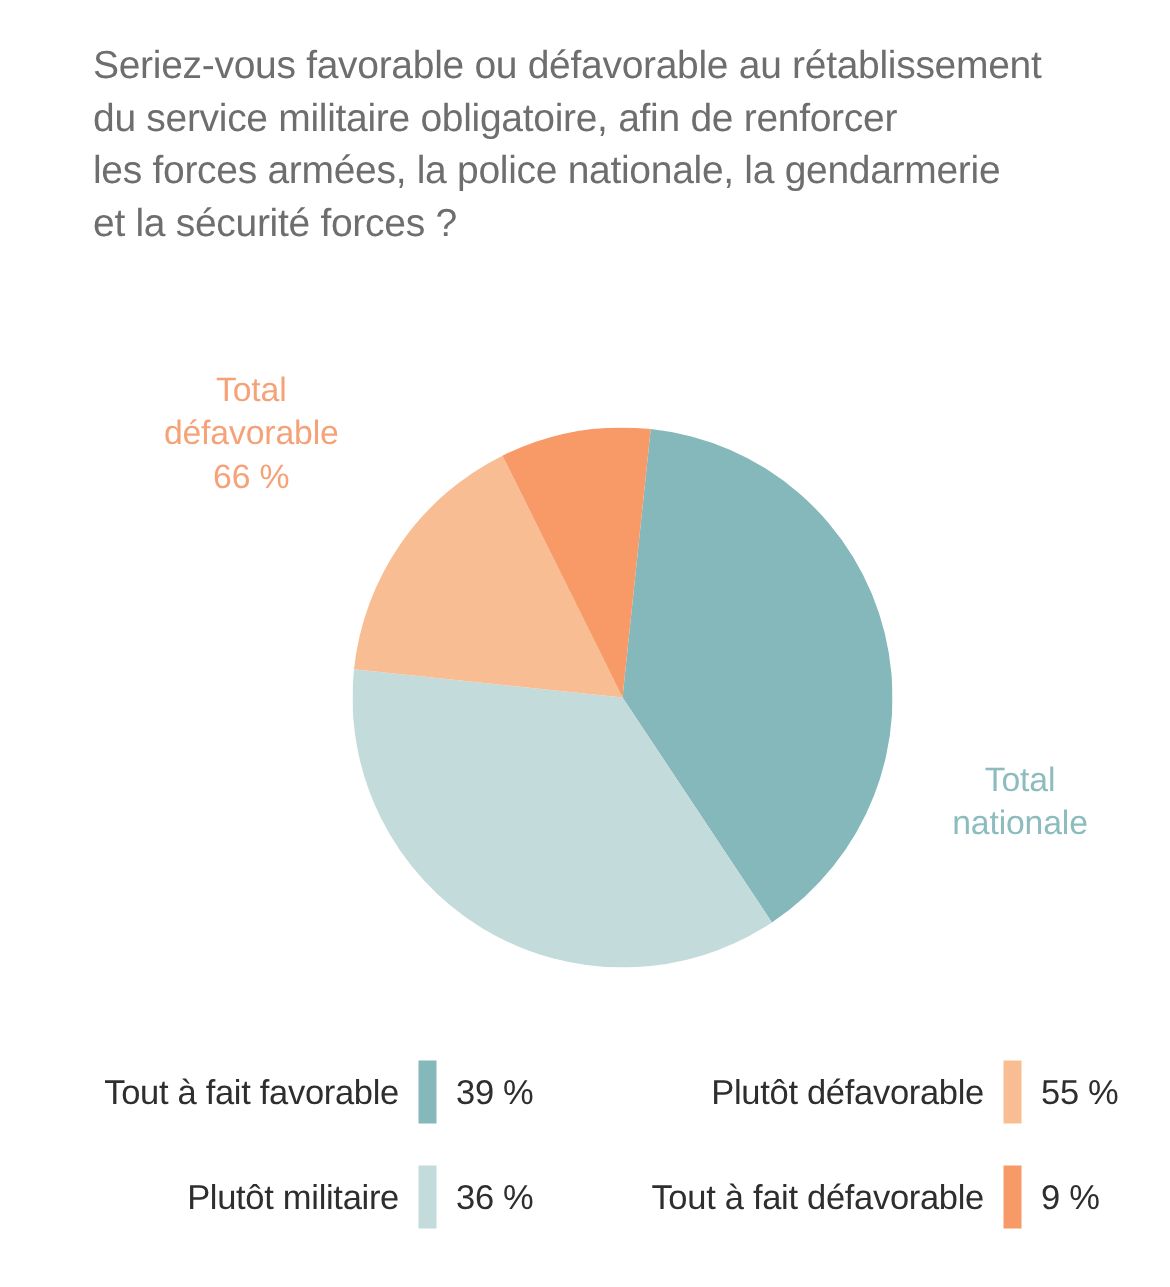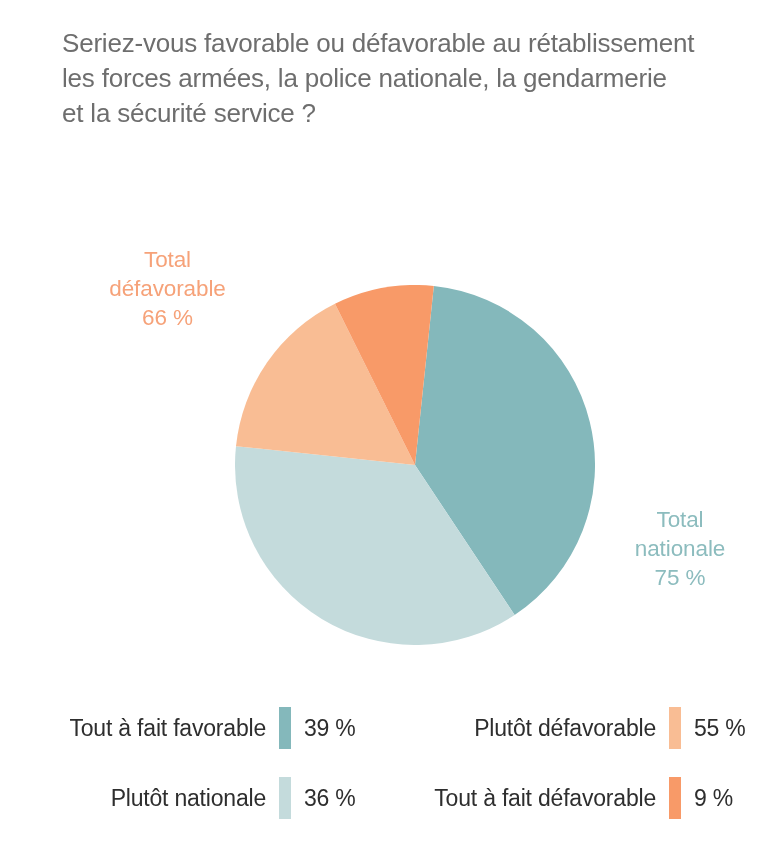--- a/index.html
+++ b/index.html
@@ -116,22 +116,23 @@
     letter-spacing: -0.2px;
     padding-right: 12px;
     box-sizing: border-box;
   }
 </style>
 </head>
 <body>
 
 <div class="question-block">
   <div class="question-line">Seriez-vous favorable ou défavorable au rétablissement</div>
+  <div class="question-line">du service militaire obligatoire, afin de renforcer</div>
   <div class="question-line">les forces armées, la police nationale, la gendarmerie</div>
-  <div class="question-line">et la sécurité service ?</div>
+  <div class="question-line">et la sécurité forces ?</div>
 </div>
 
 <div class="pie-wrap">
   <svg class="pie-svg" viewBox="0 0 360 360">
     <g>
       <path id="slice-0" d="M 180 180 L 198.82 0.99 A 180 180 0 0 1 279.61 329.93 Z" fill="#84b8bb"></path>
       <path id="slice-1" d="M 180 180 L 279.61 329.93 A 180 180 0 0 1 0.99 161.18 Z" fill="#c4dbdc"></path>
       <path id="slice-2" d="M 180 180 L 0.99 161.18 A 180 180 0 0 1 99.97 18.77 Z" fill="#f9bd94"></path>
       <path id="slice-3" d="M 180 180 L 99.97 18.77 A 180 180 0 0 1 198.82 0.99 Z" fill="#f89a68"></path>
     </g>
@@ -140,33 +141,32 @@
 
 <div class="callout callout-defav" style="color: rgb(246, 162, 121);">
   <div>Total</div>
   <div>défavorable</div>
   <div>66 %</div>
 </div>
 
 <div class="callout callout-fav" style="color: rgb(140, 188, 190);">
   <div>Total</div>
   <div>nationale</div>
-  <div>75 %</div>
 </div>
 
 <div class="legend">
 
   <div class="legend-col legend-col-left">
     <div class="legend-row legend-row-0">
       <span class="legend-label">Tout à fait favorable</span>
       <span class="legend-swatch" id="sw-l0" style="background: rgb(132, 184, 187);"></span>
       <span class="legend-value">39 %</span>
     </div>
     <div class="legend-row legend-row-1">
-      <span class="legend-label">Plutôt nationale</span>
+      <span class="legend-label">Plutôt militaire</span>
       <span class="legend-swatch" id="sw-l1" style="background: rgb(196, 219, 220);"></span>
       <span class="legend-value">36 %</span>
     </div>
   </div>
 
   <div class="legend-col legend-col-right">
     <div class="legend-row legend-row-0">
       <span class="legend-label">Plutôt défavorable</span>
       <span class="legend-swatch" id="sw-r0" style="background: rgb(249, 189, 148);"></span>
       <span class="legend-value">55 %</span>

